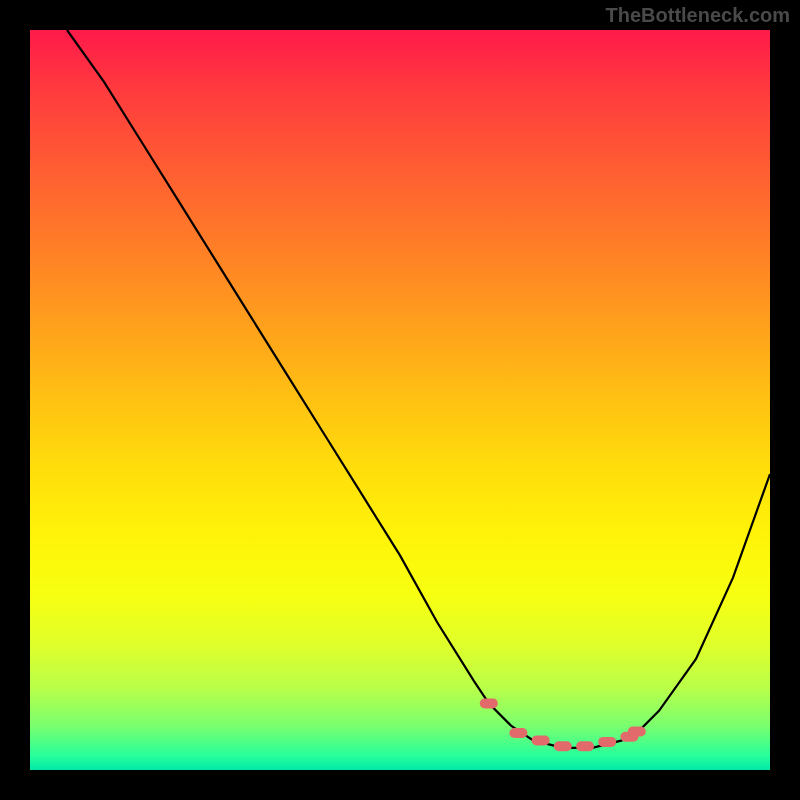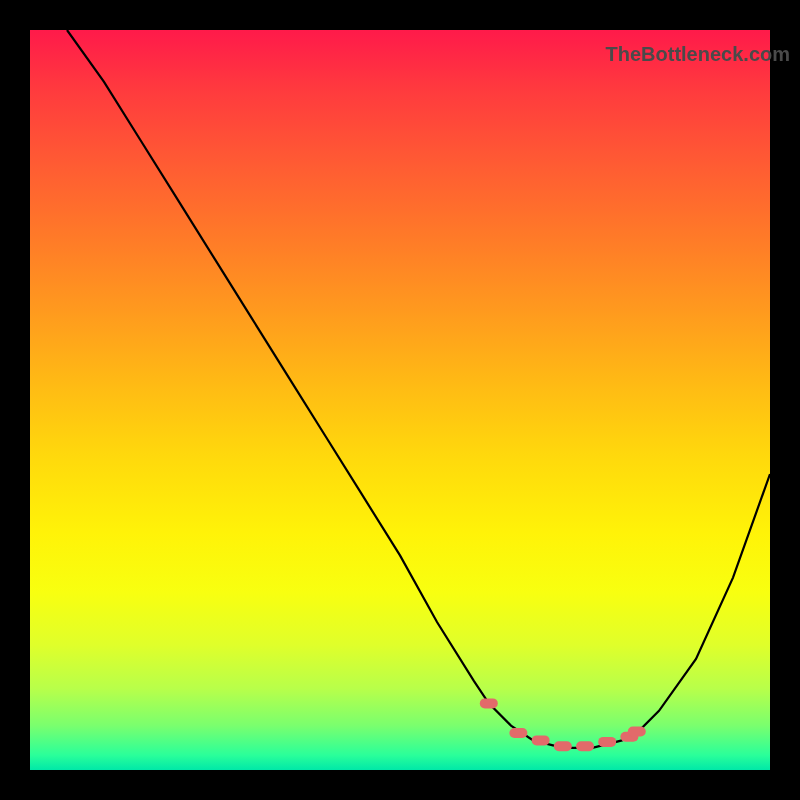--- a/index.html
+++ b/index.html
@@ -18,21 +18,20 @@
     position: relative;
   }
   .watermark {
     position: absolute;
     top: 4px;
     right: 10px;
     color: #4a4a4a;
     font-size: 20px;
     font-weight: bold;
     z-index: 10;
-    margin-top: 39px;
   }
   .plot-area {
     position: absolute;
     left: 30px;
     top: 30px;
     width: 740px;
     height: 740px;
     background: linear-gradient(to bottom,
       #ff1a4a 0%,
       #ff3a3e 8%,

